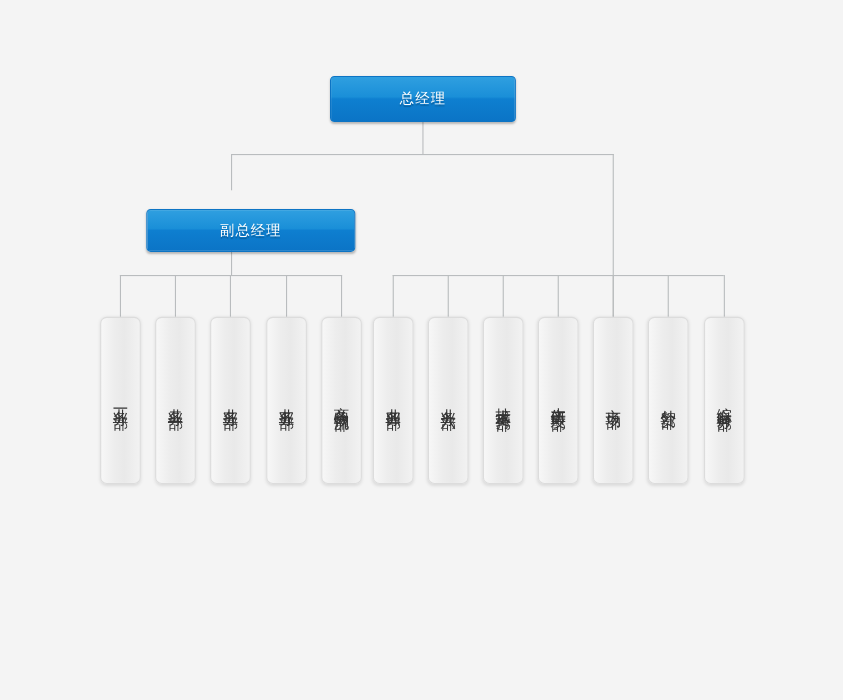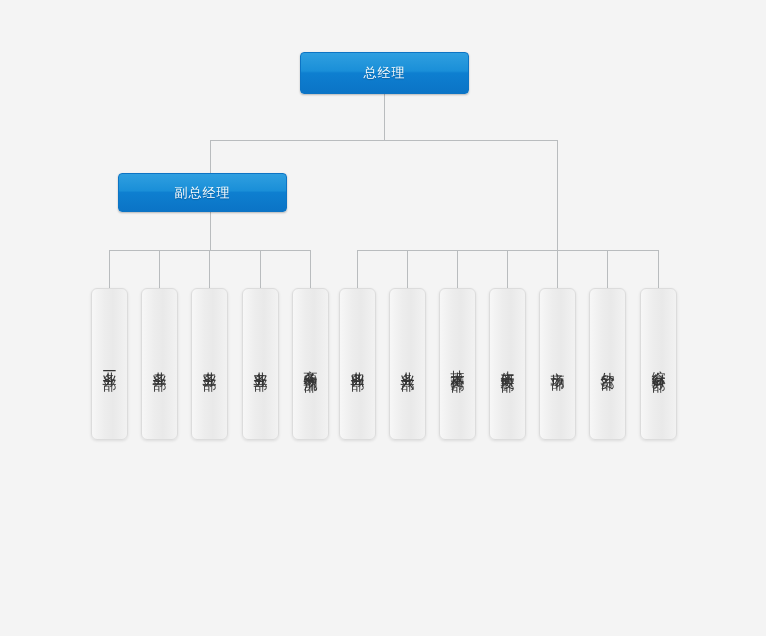--- a/index.html
+++ b/index.html
@@ -33,20 +33,21 @@
     align-items: center;
     justify-content: center;
   }
 
   
   .node.blue {
     background: linear-gradient(to bottom, #2f9fe0 0%, #1a8fd8 45%, #0e7fd0 50%, #0b74c6 100%);
     border: 1px solid #0d74c4;
     box-shadow: 0 1px 2px rgba(0,0,0,0.25);
     color: #ffffff;
+    margin-top: 17px;
   }
   .node.blue .label {
     color: #ffffff;
     font-size: 13px;
     letter-spacing: 1px;
     text-shadow: 0 1px 1px rgba(0,0,0,0.25);
     white-space: nowrap;
   }
 
   
@@ -98,21 +99,21 @@
   <div class="line v" style="left:457px; top:250px; height:38px;"></div>
   <div class="line v" style="left:507px; top:250px; height:38px;"></div>
   <div class="line v" style="left:557px; top:250px; height:38px;"></div>
   <div class="line v" style="left:607px; top:250px; height:38px;"></div>
   <div class="line v" style="left:658px; top:250px; height:38px;"></div>
 
   <div class="node blue" style="left:300px; top:52px; width:169px; height:42px;">
     <span class="label">总经理</span>
   </div>
 
-  <div class="node blue" style="left:118px; top:173px; width:169px; height:39px;">
+  <div class="node blue" style="left:133px; top:173px; width:190px; height:39px;">
     <span class="label">副总经理</span>
   </div>
 
   <div class="node white" style="left:91px; top:288px; width:37px; height:152px;">
     <span class="label">业务一部</span>
   </div>
   <div class="node white" style="left:141px; top:288px; width:37px; height:152px;">
     <span class="label">业务二部</span>
   </div>
   <div class="node white" style="left:191px; top:288px; width:37px; height:152px;">

